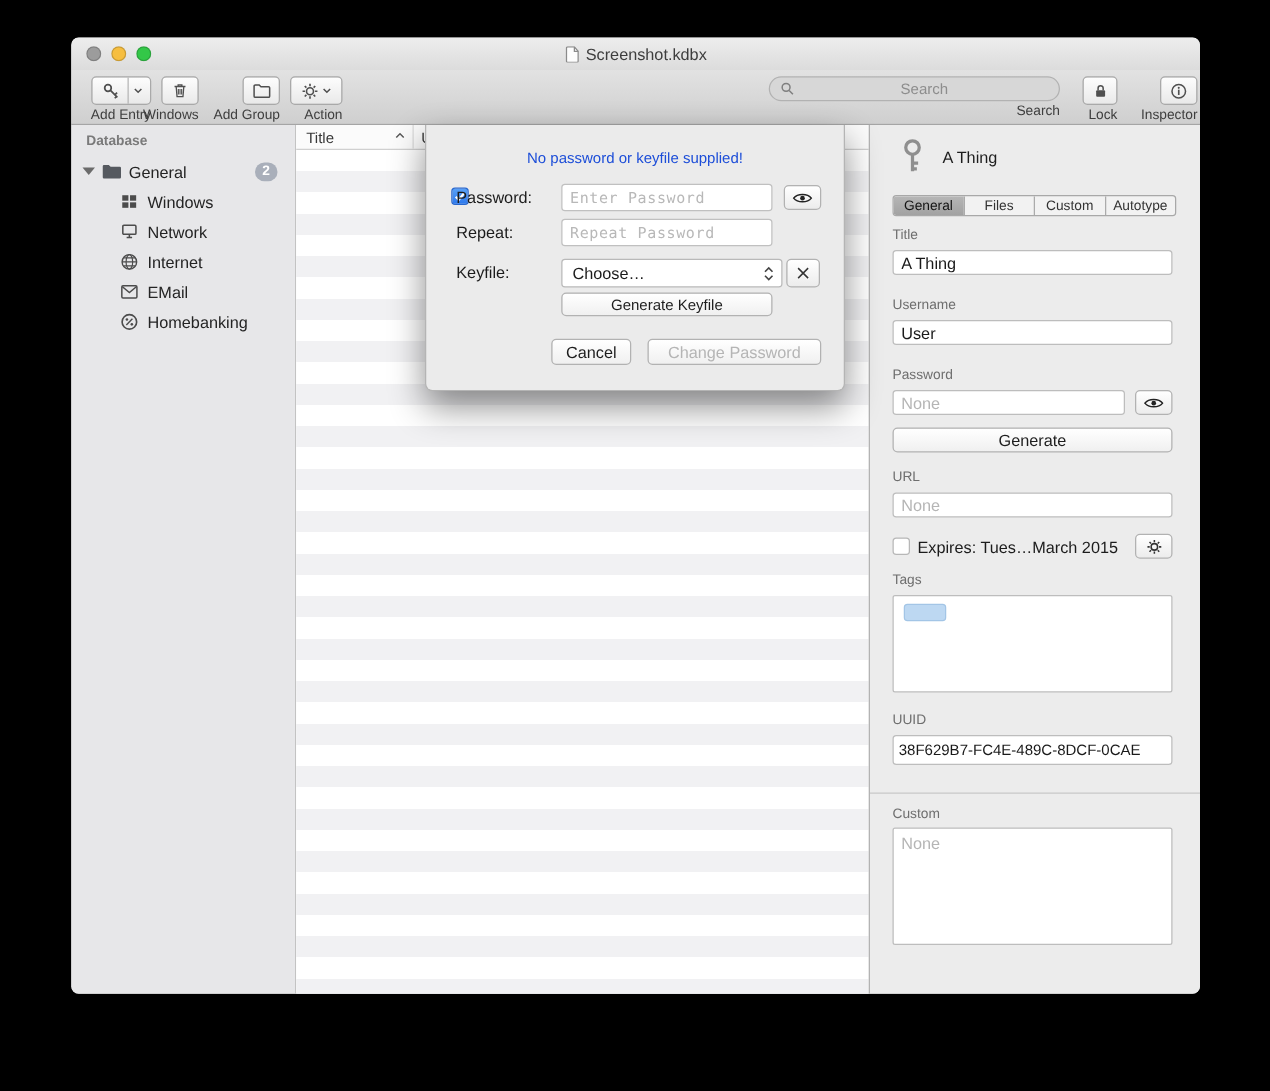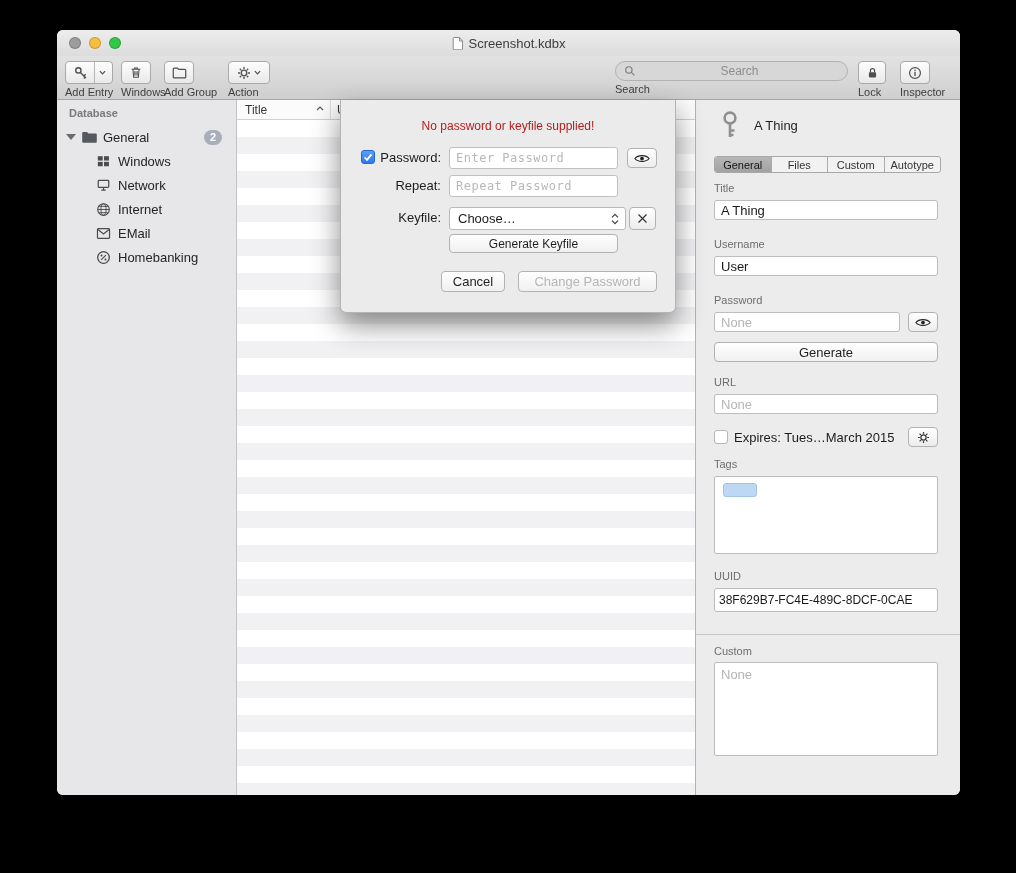--- a/index.html
+++ b/index.html
@@ -26,21 +26,21 @@
     position:absolute;left:0;right:0;top:0;height:26px;
     display:flex;align-items:center;justify-content:center;gap:5px;
     font-size:13px;color:#3d3d3d;
   }
   
   .toolbar{
     position:absolute;left:0;top:26px;right:0;height:44px;
     background:linear-gradient(180deg,#e2e2e2,#cfcfcf);
     border-bottom:1px solid #a5a5a5;box-sizing:border-box;
   }
-  .tb-item{position:absolute;top:5px;display:flex;flex-direction:column;align-items:flex-start;}
+  .tb-item{position:absolute;top:5px;display:flex;flex-direction:column;align-items:flex-end;}
   .tb-btn{
     height:23px;box-sizing:border-box;
     background:linear-gradient(180deg,#fdfdfd,#e9e9e9);
     border:1px solid #a9a9a9;border-radius:4px;
     display:inline-flex;align-items:center;justify-content:center;color:#4f4f4f;
   }
   .tb-btn .seg-div{width:1px;height:100%;background:#b5b5b5;margin:0 0;}
   .tb-caption{font-size:11px;color:#3e3e3e;margin-top:2px;white-space:nowrap;}
   .search-field{
     width:233px;height:20px;box-sizing:border-box;border-radius:10px;
@@ -81,22 +81,22 @@
   .stripes{
     position:absolute;left:0;top:20px;right:0;bottom:0;
     background:repeating-linear-gradient(180deg,#ffffff 0px,#ffffff 17px,#f1f1f3 17px,#f1f1f3 34px);
   }
   
   .sheet{
     position:absolute;left:283px;top:0;width:336px;height:213px;
     background:#ebebeb;border:1px solid #b4b4b4;border-top:none;box-sizing:border-box;
     border-radius:0 0 6px 6px;box-shadow:0 12px 28px rgba(0,0,0,.45);z-index:20;
   }
-  .sheet-msg{position:absolute;top:19px;left:0;right:0;text-align:center;font-size:12px;color:#b91c1c;}
-  .sheet-label{position:absolute;left:24px;width:76px;text-align:right;font-size:13px;color:#1c1c1c;}
+  .sheet-msg{position:absolute;top:19px;left:0;right:0;text-align:center;font-size:12px;color:#1d4ed8;}
+  .sheet-label{position:absolute;left:24px;width:76px;font-size:13px;color:#1c1c1c;}
   .sheet-input{
     position:absolute;left:108px;width:169px;height:22px;box-sizing:border-box;
     border:1px solid #c0c0c0;border-radius:3px;background:#fff;padding:0 6px;
     font-family:"DejaVu Sans Mono",monospace;font-size:12px;color:#000000;outline:none;
   }
   .sheet-input::placeholder{color:#b8b8b8;letter-spacing:.5px;}
   .cb{width:14px;height:14px;border-radius:3px;box-sizing:border-box;display:inline-flex;align-items:center;justify-content:center;}
   .cb.checked{background:linear-gradient(180deg,#59a1f7,#2d79ee);border:1px solid #2767cf;}
   .cb.unchecked{background:#fff;border:1px solid #b7b7b7;}
   .mini-btn{

